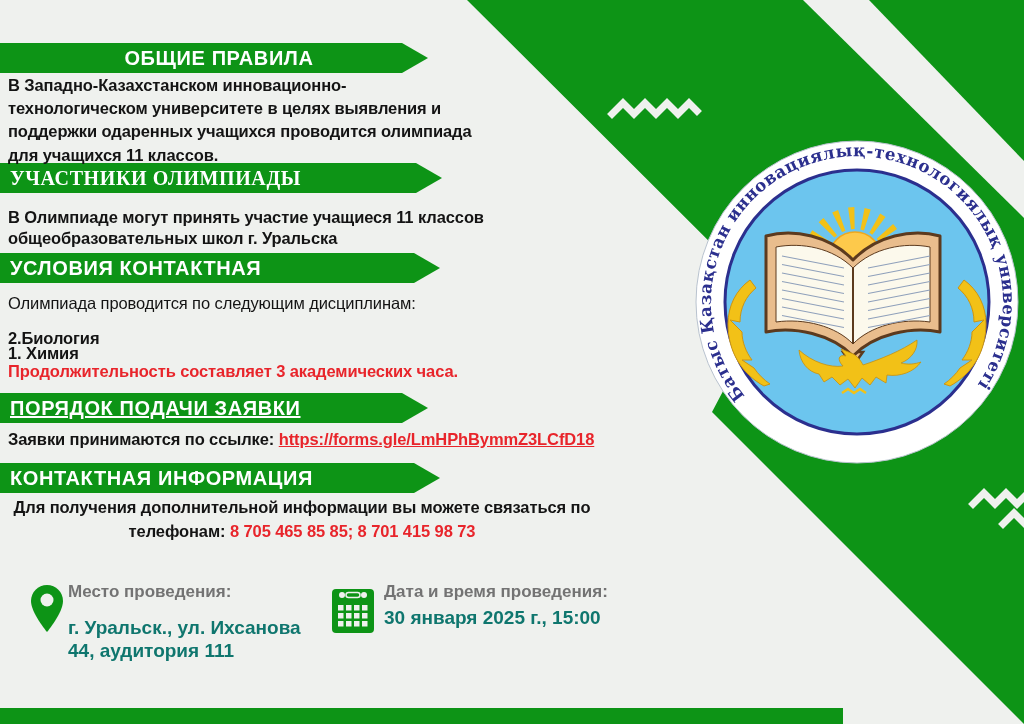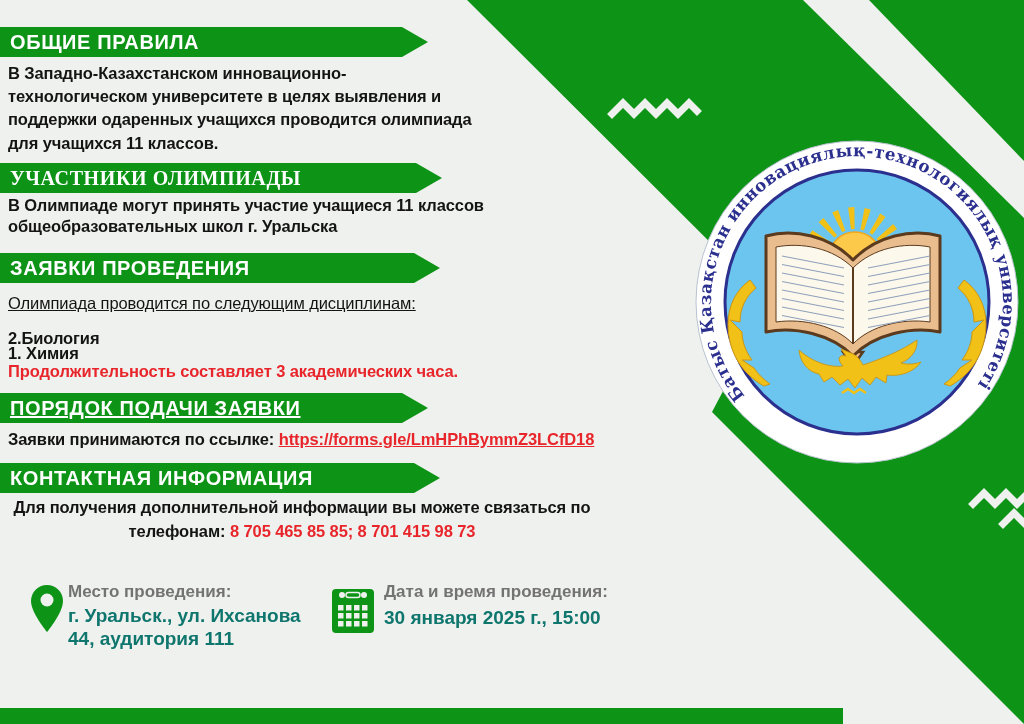--- a/index.html
+++ b/index.html
@@ -11,21 +11,21 @@
   .banner{
     position:absolute;left:0;height:30px;background:#0d9416;color:#ffffff;
     font-weight:bold;font-size:20px;line-height:31px;letter-spacing:.6px;
     padding-left:10px;box-sizing:border-box;z-index:2;
     clip-path:polygon(0 0,calc(100% - 26px) 0,100% 50%,calc(100% - 26px) 100%,0 100%);
   }
   .body-text{
     position:absolute;z-index:2;color:#141414;font-weight:bold;
     font-size:16.5px;letter-spacing:-.1px;
   }
-  .preline{white-space:pre-line;}
+  .preline{white-space:pre-line;margin-top:12px;}
   .regular{font-weight:normal;}
   .red{color:#e8252b;}
   a.form-link{color:#e8252b;text-decoration:underline;font-weight:bold;}
   .footer-label{position:absolute;z-index:2;color:#737373;font-weight:bold;font-size:17px;}
   .footer-value{position:absolute;z-index:2;color:#0f766e;font-weight:bold;font-size:19px;line-height:23px;}
   .icon-wrap{position:absolute;z-index:2;}
 </style>
 </head>
 <body>
 
@@ -77,35 +77,35 @@
         <path d="M 842,393 L 848,389 L 854,393 L 860,389 L 866,393" stroke="#f2c117" stroke-width="2.5" fill="none"></path>
       </g>
 
       <path id="ringPath" d="M 745 396 A 146 146 0 1 1 969 396" fill="none"></path>
       <text font-family="DejaVu Serif, Liberation Serif, serif" font-size="17" font-weight="bold" fill="#2b2f8e" letter-spacing="0.5">
         <textPath href="#ringPath" startOffset="0" textLength="648" lengthAdjust="spacingAndGlyphs">Батыс Қазақстан инновациялық-технологиялық университеті</textPath>
       </text>
     </g>
   </svg>
 
-  <div class="banner" style="top:27px;width:428px;">ОБЩИЕ ПРАВИЛА</div>
+  <div class="banner" style="top:43px;width:428px;text-align:center;">ОБЩИЕ ПРАВИЛА</div>
   <div class="banner" style="top:163px;width:442px;font-family:Liberation Serif, serif;">УЧАСТНИКИ ОЛИМПИАДЫ</div>
-  <div class="banner" style="top:253px;width:440px;">ЗАЯВКИ ПРОВЕДЕНИЯ</div>
+  <div class="banner" style="top:253px;width:440px;">УСЛОВИЯ КОНТАКТНАЯ</div>
   <div class="banner" style="top:393px;width:428px;text-decoration:underline;">ПОРЯДОК ПОДАЧИ ЗАЯВКИ</div>
   <div class="banner" style="top:463px;width:440px;">КОНТАКТНАЯ ИНФОРМАЦИЯ</div>
 
   <div class="body-text preline" style="left:8px;top:62px;line-height:23.2px;">В Западно-Казахстанском инновационно-
 технологическом университете в целях выявления и
 поддержки одаренных учащихся проводится олимпиада
 для учащихся 11 классов.</div>
 
   <div class="body-text preline" style="left:8px;top:195px;line-height:20.5px;">В Олимпиаде могут принять участие учащиеся 11 классов
 общеобразовательных школ г. Уральска</div>
 
-  <div class="body-text regular" style="left:8px;top:294px;text-decoration:underline;">Олимпиада проводится по следующим дисциплинам:</div>
+  <div class="body-text regular" style="left:8px;top:294px;">Олимпиада проводится по следующим дисциплинам:</div>
   <div class="body-text" style="left:8px;top:312px;margin-top:32px;">1. Химия</div>
   <div class="body-text" style="left:8px;top:329px;">2.Биология</div>
   <div class="body-text red" style="left:8px;top:362px;">Продолжительность составляет 3 академических часа.</div>
 
   <div class="body-text" style="left:8px;top:430px;">
     <span>Заявки принимаются по ссылке: </span><a class="form-link" href="#">https://forms.gle/LmHPhBymmZ3LCfD18</a>
   </div>
 
   <div class="body-text" style="left:2px;top:496px;width:600px;text-align:center;line-height:23.5px;">
     <span>Для получения дополнительной информации вы можете связаться по</span><br>

